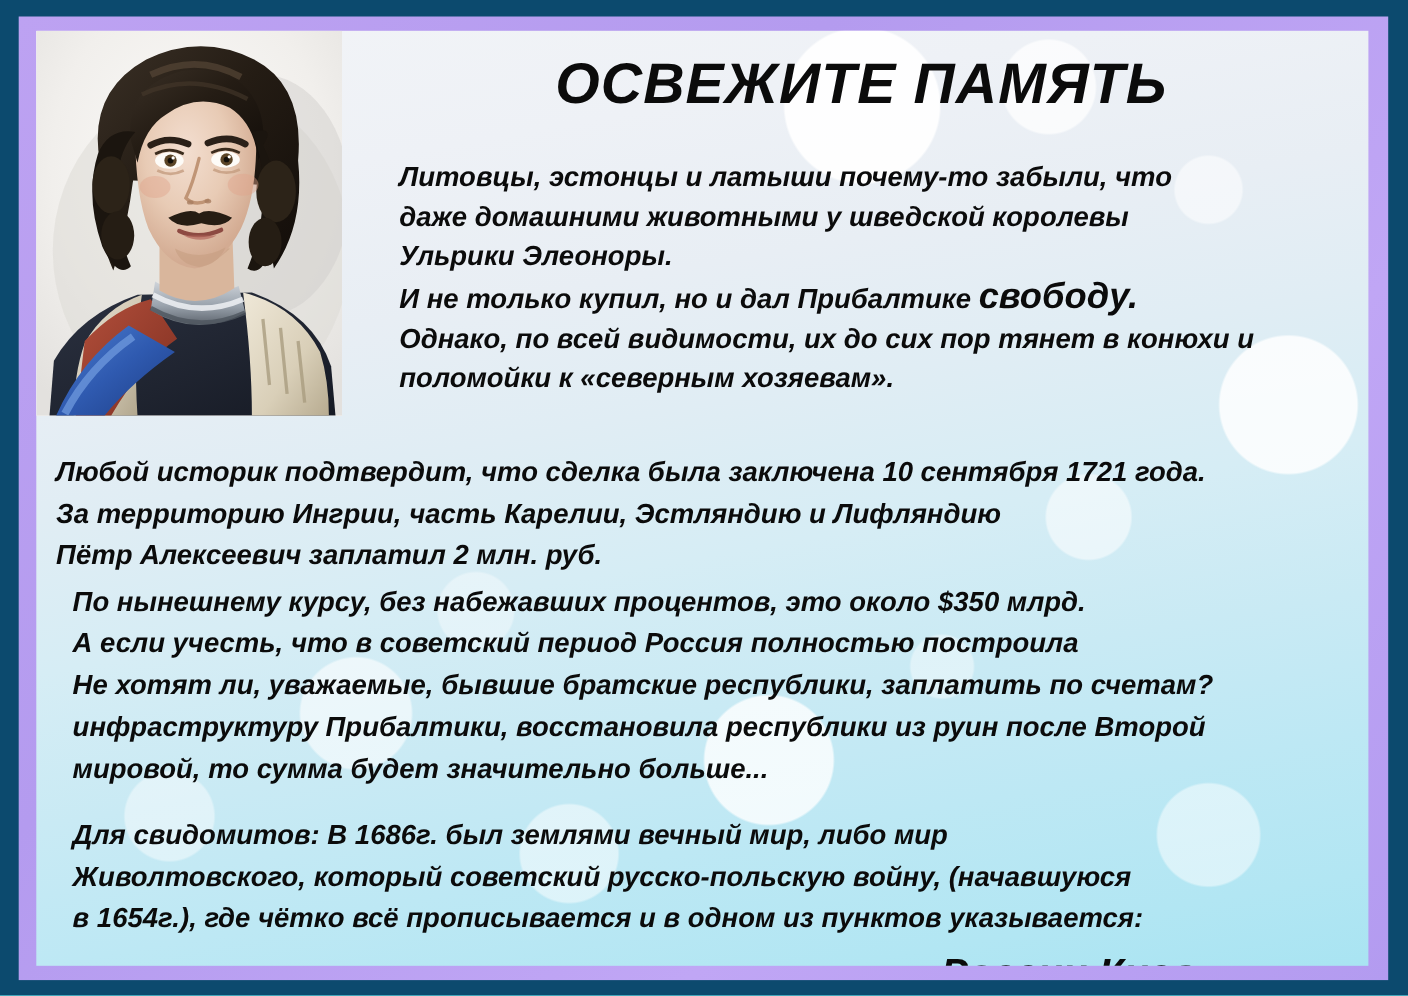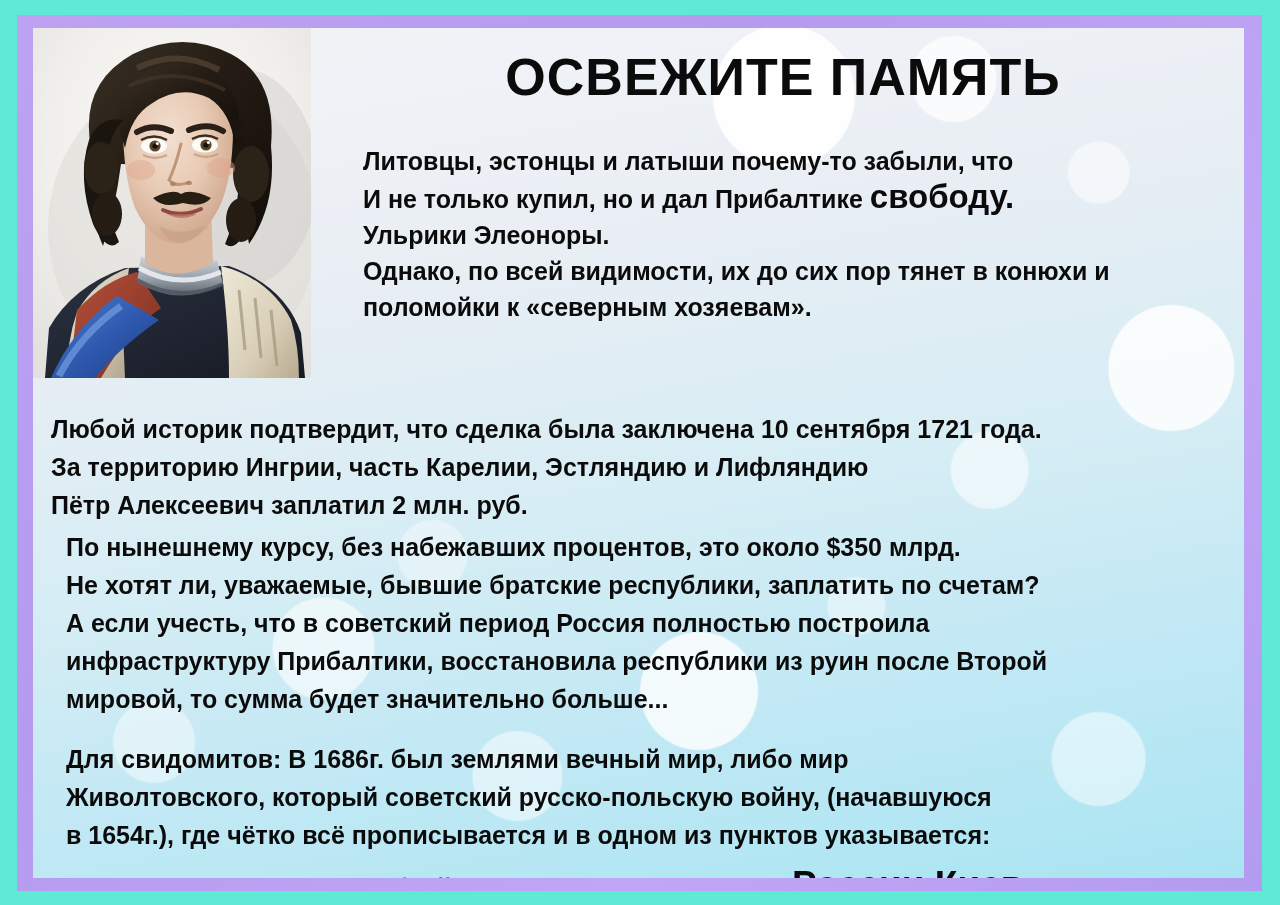--- a/index.html
+++ b/index.html
@@ -13,22 +13,23 @@
     height: 905px;
     overflow: hidden;
     font-family: "Liberation Sans", sans-serif;
   }
 
   
   #poster {
     position: relative;
     width: 1280px;
     height: 905px;
-    background: #5eead4;
+    background: #0c4a6e;
     box-sizing: border-box;
+    font-style: italic;
   }
 
   
   #violet-band {
     position: absolute;
     left: 17px;
     top: 15px;
     width: 1245px;
     height: 876px;
     background: linear-gradient(135deg, #bda2f2 0%, #b49bef 35%, #c0a6f5 70%, #b39bf0 100%);
@@ -261,36 +262,37 @@
         <path d="M134 186 Q149 194 164 186" fill="#b3675c" opacity=".7"></path>
 
         <path d="M126 198 Q148 210 172 197 Q166 212 148 215 Q130 212 126 198 Z" fill="#c49d80" opacity=".55"></path>
       </svg>
     </div>
 
     <div id="title" class="block">ОСВЕЖИТЕ ПАМЯТЬ</div>
 
     <div id="intro" class="block">
       <span class="ln">Литовцы, эстонцы и латыши почему-то забыли, что</span>
+      <span class="ln">даже домашними животными у шведской королевы</span>
+      <span class="ln">Ульрики Элеоноры.</span>
       <span class="ln"><span>И не только купил, но и дал Прибалтике </span><span class="big2">свободу.</span></span>
-      <span class="ln">Ульрики Элеоноры.</span>
       <span class="ln">Однако, по всей видимости, их до сих пор тянет в конюхи и</span>
       <span class="ln">поломойки к «северным хозяевам».</span>
     </div>
 
     <div id="para2" class="block">
       <span class="ln">Любой историк подтвердит, что сделка была заключена 10 сентября 1721 года.</span>
       <span class="ln">За территорию Ингрии, часть Карелии, Эстляндию и Лифляндию</span>
       <span class="ln">Пётр Алексеевич заплатил 2 млн. руб.</span>
     </div>
 
     <div id="para3" class="block">
       <span class="ln">По нынешнему курсу, без набежавших процентов, это около $350 млрд.</span>
+      <span class="ln">А если учесть, что в советский период Россия полностью построила</span>
       <span class="ln">Не хотят ли, уважаемые, бывшие братские республики, заплатить по счетам?</span>
-      <span class="ln">А если учесть, что в советский период Россия полностью построила</span>
       <span class="ln">инфраструктуру Прибалтики, восстановила республики из руин после Второй</span>
       <span class="ln">мировой, то сумма будет значительно больше...</span>
     </div>
 
     <div id="para4" class="block">
       <span class="ln">Для свидомитов: В 1686г. был землями вечный мир, либо мир</span>
       <span class="ln">Живолтовского, который советский русско-польскую войну, (начавшуюся</span>
       <span class="ln">в 1654г.), где чётко всё прописывается и в одном из пунктов указывается:</span>
       <span class="ln last"><span>Россия платит 146 тыс. рублей золотом, и Польша отдаёт </span><span class="huge">России Киев.</span></span>
     </div>

